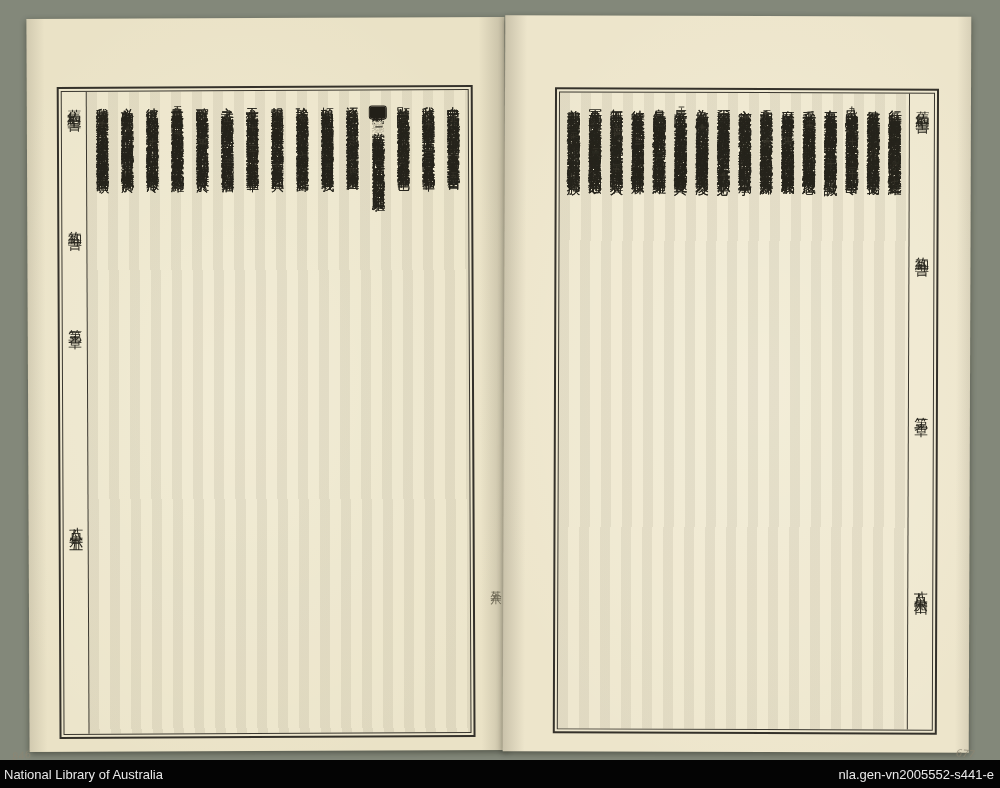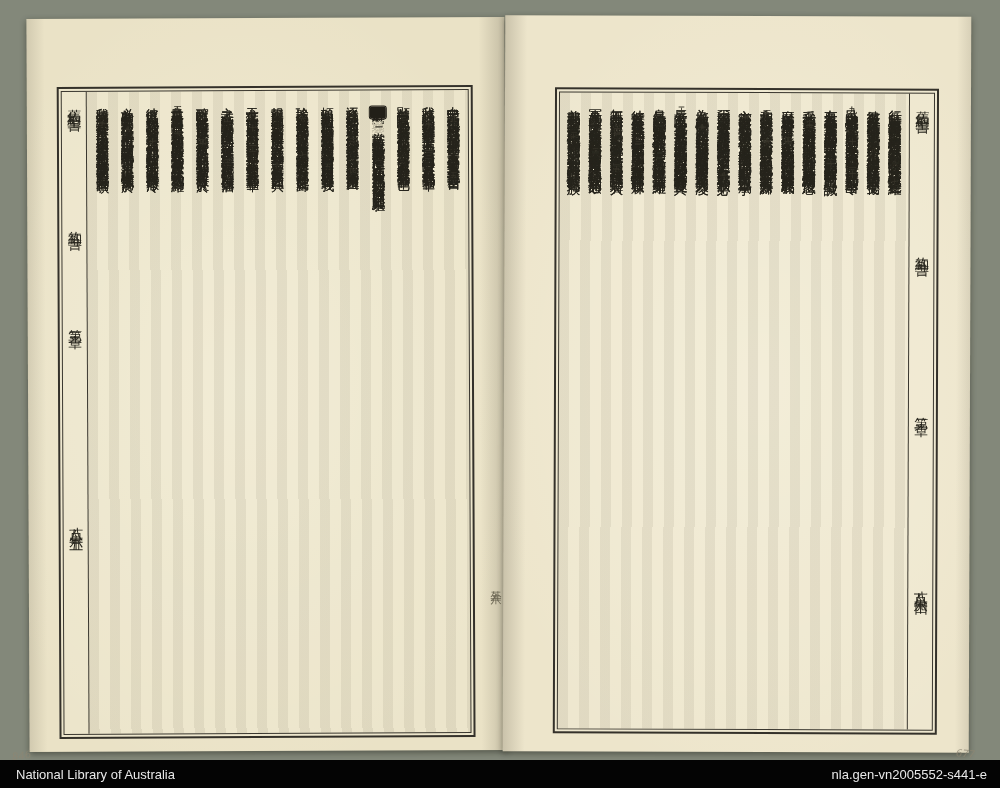--- a/index.html
+++ b/index.html
@@ -37,22 +37,22 @@
     font-size:12.5px;letter-spacing:2px;box-shadow:0 0 0 1px #221f18;}
   .gutter-note{position:absolute;left:488px;top:582px;writing-mode:vertical-rl;text-orientation:upright;
     font-size:11px;letter-spacing:1px;color:#55503f;opacity:.8;z-index:4;}
   .pencil{position:absolute;font-family:"DejaVu Sans",sans-serif;font-size:10px;color:#8d8673;
     opacity:.75;z-index:6;font-style:italic;}
   .pencil-left{left:12px;top:750px;transform:rotate(-8deg);}
   .pencil-right{left:956px;top:748px;transform:rotate(4deg);}
   .footer{position:absolute;left:0;bottom:0;width:1000px;height:28px;background:#040404;z-index:10;
     display:flex;align-items:center;justify-content:space-between;
     font-family:"Liberation Sans",sans-serif;font-size:13px;color:#e9e9e9;}
-  .footer .lib{padding-left:16px;}
-  .footer .id{padding-right:13px;}
+  .footer .lib{padding-left:4px;}
+  .footer .id{padding-right:6px;}
 </style>
 </head>
 <body>
 
 <div id="stage">
 
   <div class="sheet sheet-left">
     <div class="frame frame-left" style="left:30px;top:68px;width:412px;height:648px;">
       <div class="frame-inner">
         <div class="margincol">

